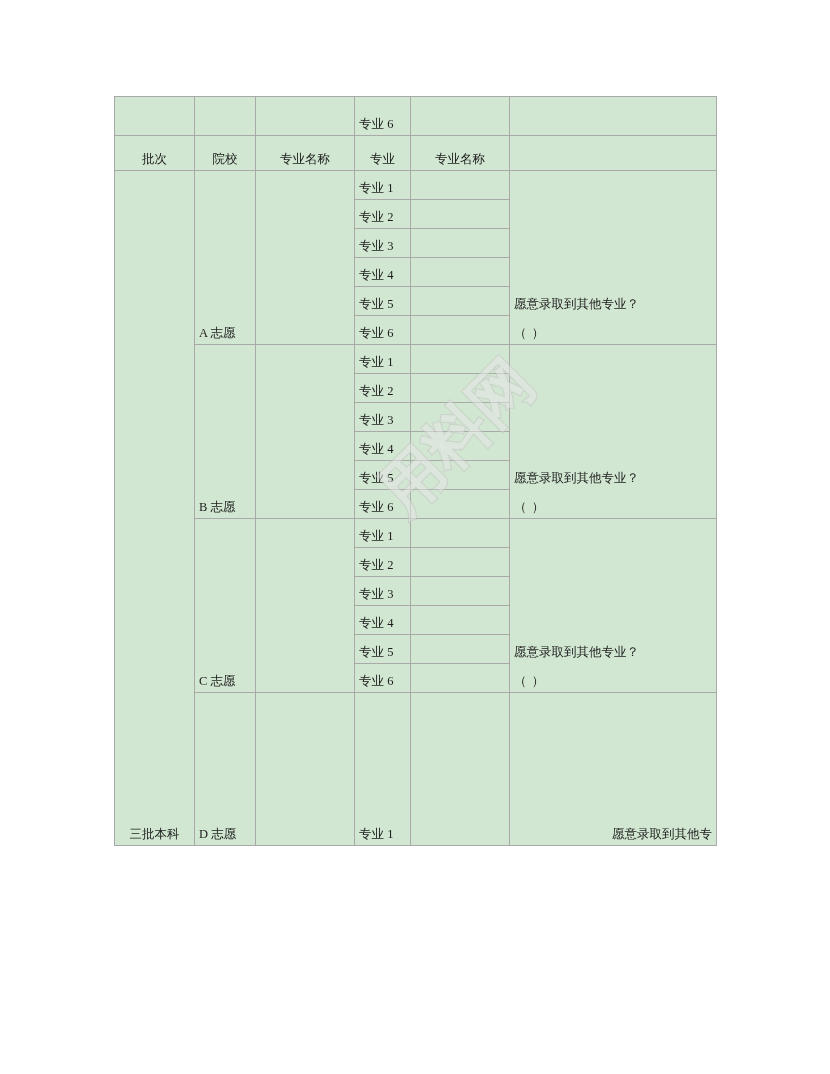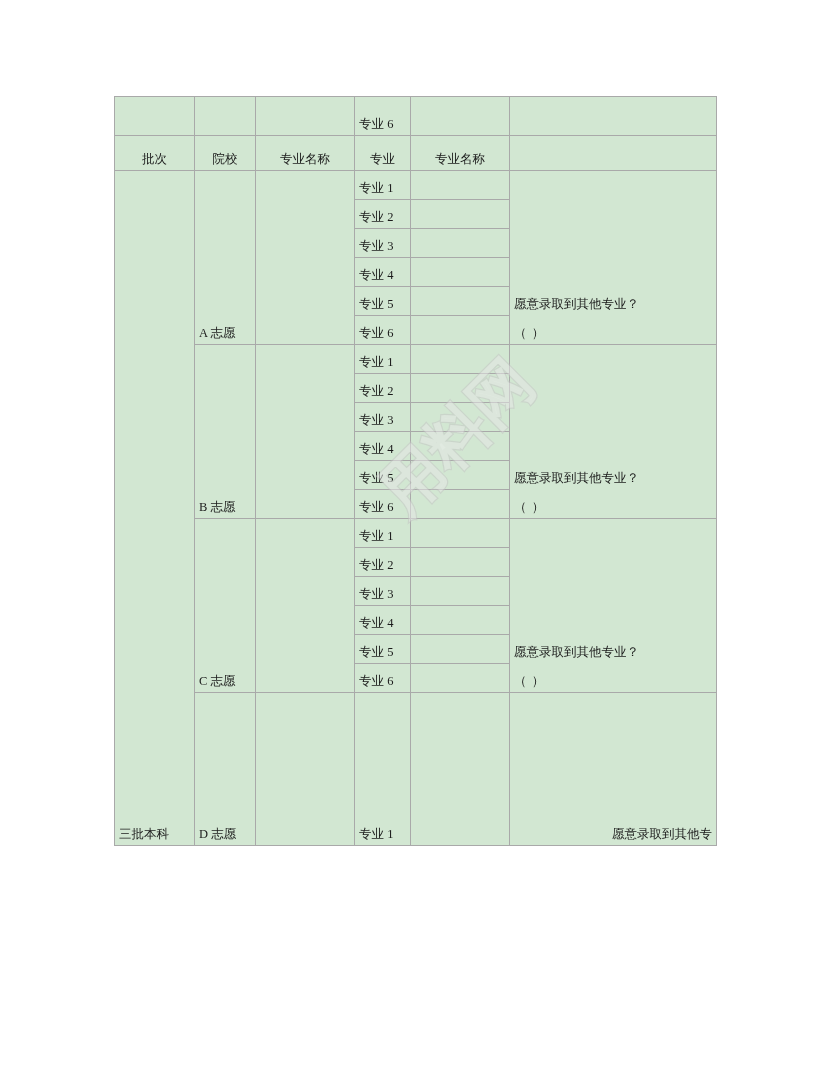--- a/index.html
+++ b/index.html
@@ -74,21 +74,21 @@
 
   
   tr.r-top td      { height: 34px; vertical-align: bottom; }
   tr.r-header td   { height: 30px; vertical-align: bottom; text-align: center; }
   tr.r-major td    { height: 24px; vertical-align: bottom; }
   tr.r-last td     { height: 148px; }
 
   
   td.batch-cell {
     vertical-align: middle;
-    text-align: left;
+    text-align: center;
     padding-left: 4px;
   }
   td.wish-cell {
     vertical-align: middle;
     padding-left: 6px;
     margin-top: 40px;
   }
   td.wish-cell .wish-line1 { display: block; margin-bottom: 14px; }
   td.wish-cell .wish-line2 { display: block; letter-spacing: 1px; }
 

